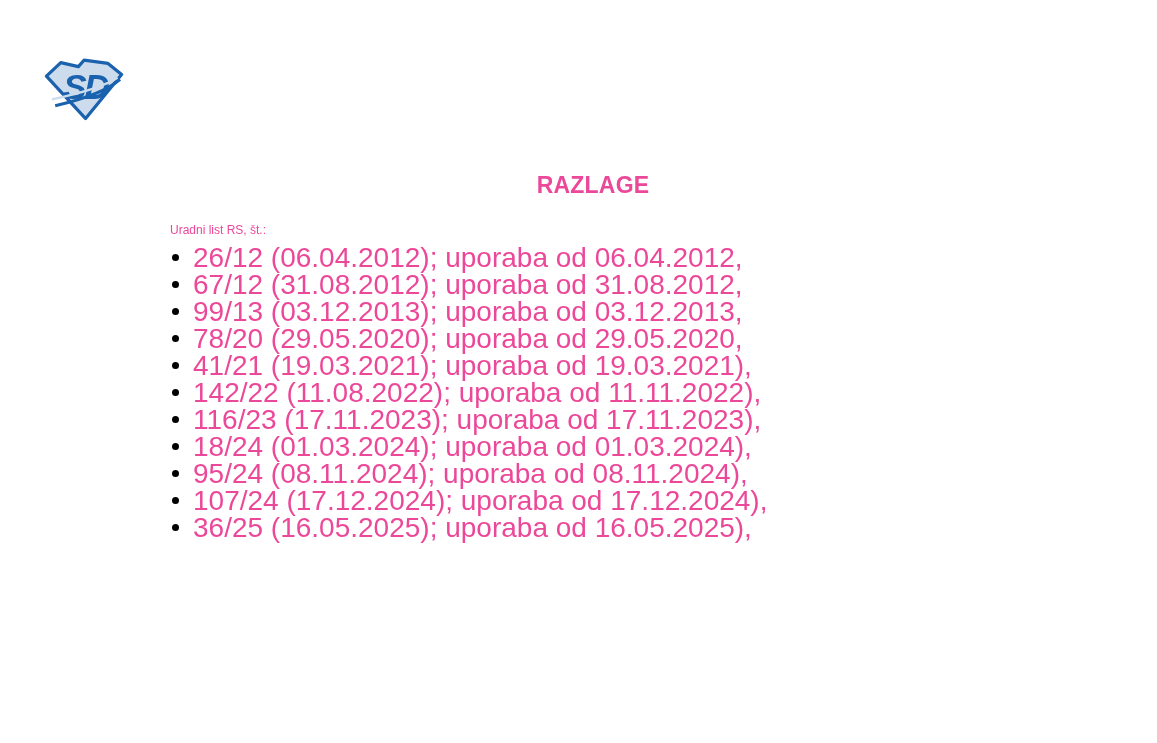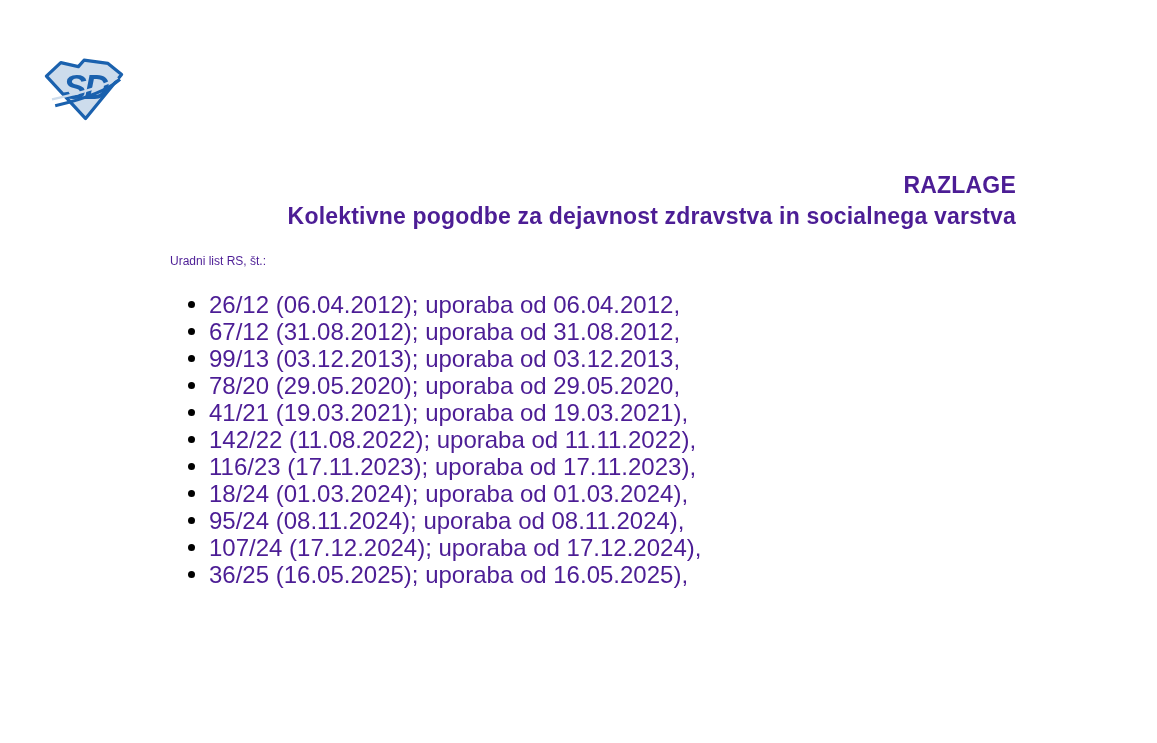--- a/index.html
+++ b/index.html
@@ -3,53 +3,53 @@
 <meta charset="utf-8">
 <style>
   html, body { margin: 0; padding: 0; background: #ffffff; }
   .page {
     position: relative;
     width: 1157px;
     height: 743px;
     background: #ffffff;
     overflow: hidden;
     font-family: "Liberation Sans", sans-serif;
-    color: #4c1d95;
+    color: #ec4899;
   }
   .logo {
     position: absolute;
     left: 44px;
     top: 56px;
     width: 80px;
     height: 66px;
   }
   .logo svg { width: 100%; height: 100%; display: block; }
   .content {
     position: absolute;
     left: 170px;
     top: 170px;
     width: 846px;
   }
   .title {
     font-weight: 700;
     font-size: 23px;
     line-height: 31px;
-    text-align: right;
+    text-align: center;
     letter-spacing: 0.2px;
   }
   .intro {
     margin: 16px 0 0 0;
     font-size: 12px;
     line-height: 27px;
   }
   .items {
     list-style: none;
-    margin: 16px;
+    margin: 0;
     padding: 0;
-    font-size: 24px;
+    font-size: 28px;
     line-height: 27px;
   }
   .items li {
     position: relative;
     padding-left: 23px;
   }
   .items li::before {
     content: "";
     position: absolute;
     left: 2px;
@@ -71,21 +71,20 @@
       <text x="24" y="53" font-size="44" font-style="italic" font-weight="bold" font-family="Liberation Sans, sans-serif" fill="#1a61ae" letter-spacing="-3">SD</text>
       <path d="M 10,54 C 38,48 72,40 92,27" stroke="#cddcec" stroke-width="3" fill="none"></path>
       <path d="M 14,62 C 44,55 78,44 95,29" stroke="#1a61ae" stroke-width="4" fill="none"></path>
     </svg>
   </div>
 
   <div class="content">
 
     <div class="title">
       <div>RAZLAGE</div>
-      <div>Kolektivne pogodbe za dejavnost zdravstva in socialnega varstva</div>
     </div>
 
     <p class="intro">Uradni list RS, št.:</p>
 
     <ul class="items">
       <li>26/12 (06.04.2012); uporaba od 06.04.2012,</li>
       <li>67/12 (31.08.2012); uporaba od 31.08.2012,</li>
       <li>99/13 (03.12.2013); uporaba od 03.12.2013,</li>
       <li>78/20 (29.05.2020); uporaba od 29.05.2020,</li>
       <li>41/21 (19.03.2021); uporaba od 19.03.2021),</li>

